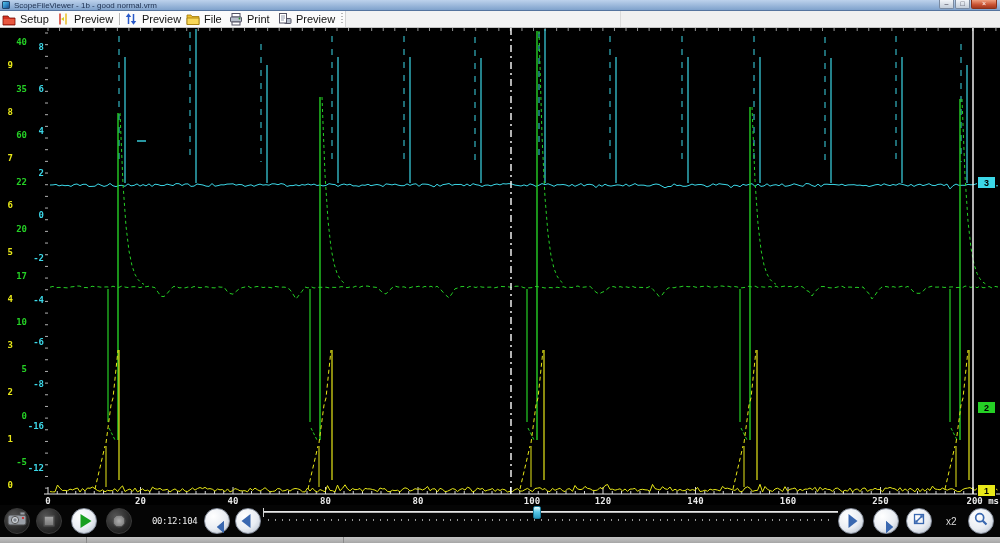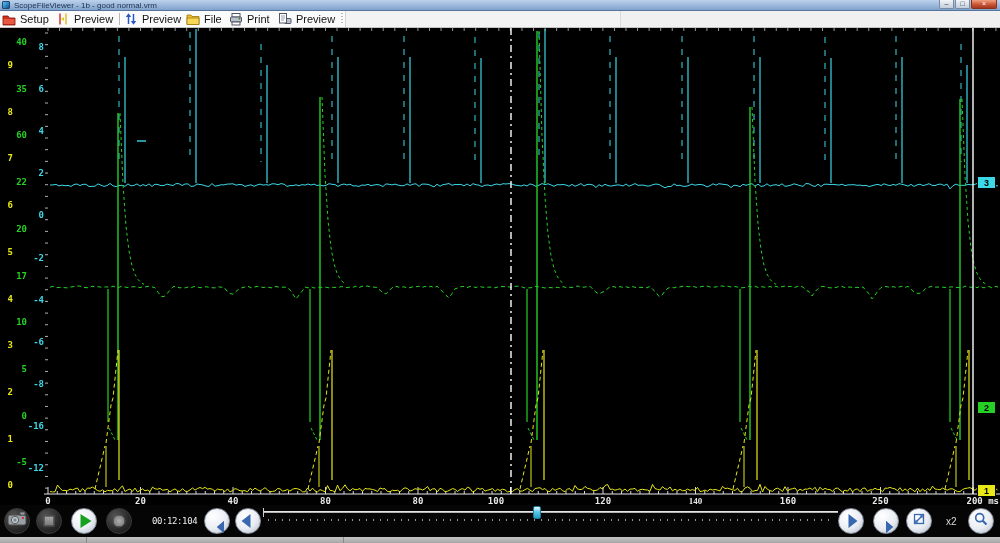--- a/index.html
+++ b/index.html
@@ -474,23 +474,23 @@
       <div class="ylab" style="color: rgb(60, 216, 232); left: 20px; top: 266.6px;">-4</div>
       <div class="ylab" style="color: rgb(60, 216, 232); left: 20px; top: 308.7px;">-6</div>
       <div class="ylab" style="color: rgb(60, 216, 232); left: 20px; top: 350.8px;">-8</div>
       <div class="ylab" style="color: rgb(60, 216, 232); left: 20px; top: 392.9px;">-16</div>
       <div class="ylab" style="color: rgb(60, 216, 232); left: 20px; top: 435px;">-12</div>
       <div class="xlab" style="left: 33px;">0</div>
       <div class="xlab" style="left: 125.5px;">20</div>
       <div class="xlab" style="left: 218px;">40</div>
       <div class="xlab" style="left: 310.5px;">80</div>
       <div class="xlab" style="left: 403px;">80</div>
-      <div class="xlab" style="left: 481px;">100</div>
+      <div class="xlab" style="left: 517px;">100</div>
       <div class="xlab" style="left: 588px; text-align: center;">120</div>
-      <div class="xlab" style="left: 680.5px; font-family: Liberation Serif, serif;">140</div>
+      <div class="xlab" style="left: 680.5px;">140</div>
       <div class="xlab" style="left: 773px;">160</div>
       <div class="xlab" style="left: 865.5px;">250</div>
       <div class="xlab" style="left: 930px; width: 69px; text-align: right;">200 ms</div>
     </div>
 
   <div class="transport" id="transport">
     <div class="tbtn dark" style="left:4px">
       <span class="glyph-center">
         <svg width="20" height="16">
             <rect x="1" y="4" width="18" height="10" rx="2" fill="#9aa0a8" stroke="#4a4a4a"></rect>

